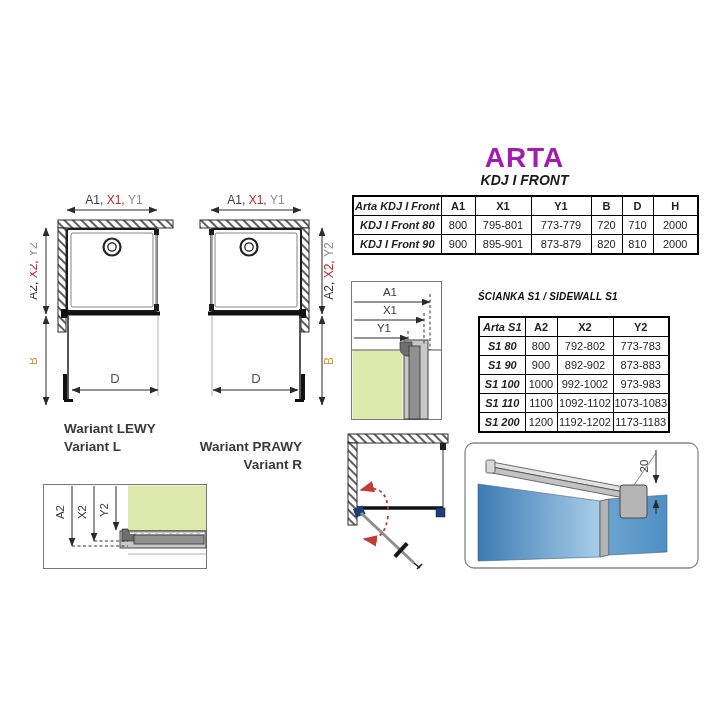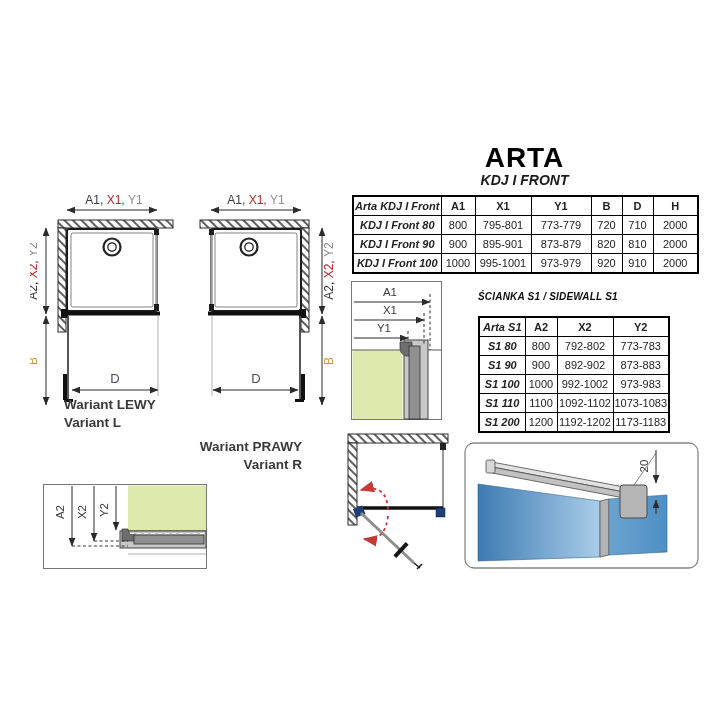--- a/index.html
+++ b/index.html
@@ -1,21 +1,21 @@
 <!DOCTYPE html>
 <html><head>
 <meta charset="utf-8">
 <style>
   html,body{margin:0;padding:0;background:#fff;}
   .page{position:relative;width:720px;height:720px;background:#fff;overflow:hidden;
         font-family:"Liberation Sans",sans-serif;}
   .abs{position:absolute;}
   
   .title-block{left:352px;top:144px;width:345px;text-align:center;}
-  .title-main{font-size:28px;font-weight:bold;color:#000000;letter-spacing:1px;line-height:1.0;}
+  .title-main{font-size:28px;font-weight:bold;color:#a21caf;letter-spacing:1px;line-height:1.0;}
   .title-sub{font-size:14px;font-weight:bold;font-style:italic;color:#1a1a1a;line-height:1.15;}
   .s1-title{left:478px;top:291px;width:220px;font-size:10px;font-weight:bold;
             font-style:italic;color:#0d0d0d;letter-spacing:.2px;}
   
   table.spec{border-collapse:collapse;table-layout:fixed;border:2px solid #000;background:#fff;}
   table.spec td,table.spec th{border:1px solid #000;text-align:center;vertical-align:middle;
             padding:0;font-size:11px;color:#222;height:18px;overflow:hidden;white-space:nowrap;}
   table.spec th{font-weight:bold;}
   .name-cell{font-style:italic;font-weight:bold;font-size:10.5px;color:#000;}
   .hd-dark{color:#3f3f3f;} .hd-red{color:#b5282c;} .hd-gray{color:#9b9b9b;} .hd-olive{color:#bf9b45;}
@@ -91,29 +91,20 @@
     </tr>
     <tr>
       <td class="name-cell">KDJ I Front 90</td>
       <td>900</td>
       <td>895-901</td>
       <td>873-879</td>
       <td>820</td>
       <td>810</td>
       <td>2000</td>
     </tr>
-    <tr>
-      <td class="name-cell">KDJ I Front 100</td>
-      <td>1000</td>
-      <td>995-1001</td>
-      <td>973-979</td>
-      <td>920</td>
-      <td>910</td>
-      <td>2000</td>
-    </tr>
   </tbody>
     </table>
 
   <div class="abs s1-title">ŚCIANKA S1 / SIDEWALL S1</div>
 
   <table class="spec abs" style="left:478px;top:316px;width:190px;">
     <colgroup>
       <col style="width:46px">
         <col style="width:32px">
         <col style="width:56px">
@@ -181,21 +172,21 @@
     <line x1="16" y1="38" x2="16" y2="124" stroke="#2b2b2b" stroke-width="1" marker-start="url(#arr)" marker-end="url(#arr)"></line>
     <text x="7" y="81" transform="rotate(-90 7 81)" text-anchor="middle">
       <tspan fill="#3b3b3b">A2,&nbsp;</tspan><tspan fill="#b5282c">X2,&nbsp;</tspan><tspan fill="#8c8c8c">Y2</tspan>
     </text>
     <line x1="16" y1="126" x2="16" y2="215" stroke="#2b2b2b" stroke-width="1" marker-start="url(#arr)" marker-end="url(#arr)"></line>
     <text x="7" y="171" transform="rotate(-90 7 171)" text-anchor="middle" fill="#c99c3e"><tspan fill="#c99c3e">B</tspan></text>
     <line x1="128" y1="126" x2="128" y2="206" stroke="#aaa" stroke-width="0.9"></line>
     <line x1="42" y1="200" x2="128" y2="200" stroke="#2b2b2b" stroke-width="1" marker-start="url(#arr)" marker-end="url(#arr)"></line>
     <text x="85" y="193" text-anchor="middle" class="dlab">D</text>
   </svg>
-  <div class="caption" style="left:64px;top:396px">
+  <div class="caption" style="left:64px;top:420px">
     <div>Wariant LEWY</div>
     <div>Variant L</div>
   </div>
 
   <svg class="abs" style="left:192px;top:190px" width="165" height="225" viewBox="0 0 165 225">
     <text x="64" y="14" text-anchor="middle">
       <tspan fill="#3b3b3b">A1,&nbsp;</tspan><tspan fill="#b5282c">X1,&nbsp;</tspan><tspan fill="#8c8c8c">Y1</tspan>
     </text>
     <line x1="19" y1="20" x2="109" y2="20" stroke="#2b2b2b" stroke-width="1" marker-start="url(#arr)" marker-end="url(#arr)"></line>
     <rect x="8" y="30" width="109" height="8" fill="url(#hatch)" stroke="#2b2b2b"></rect>

